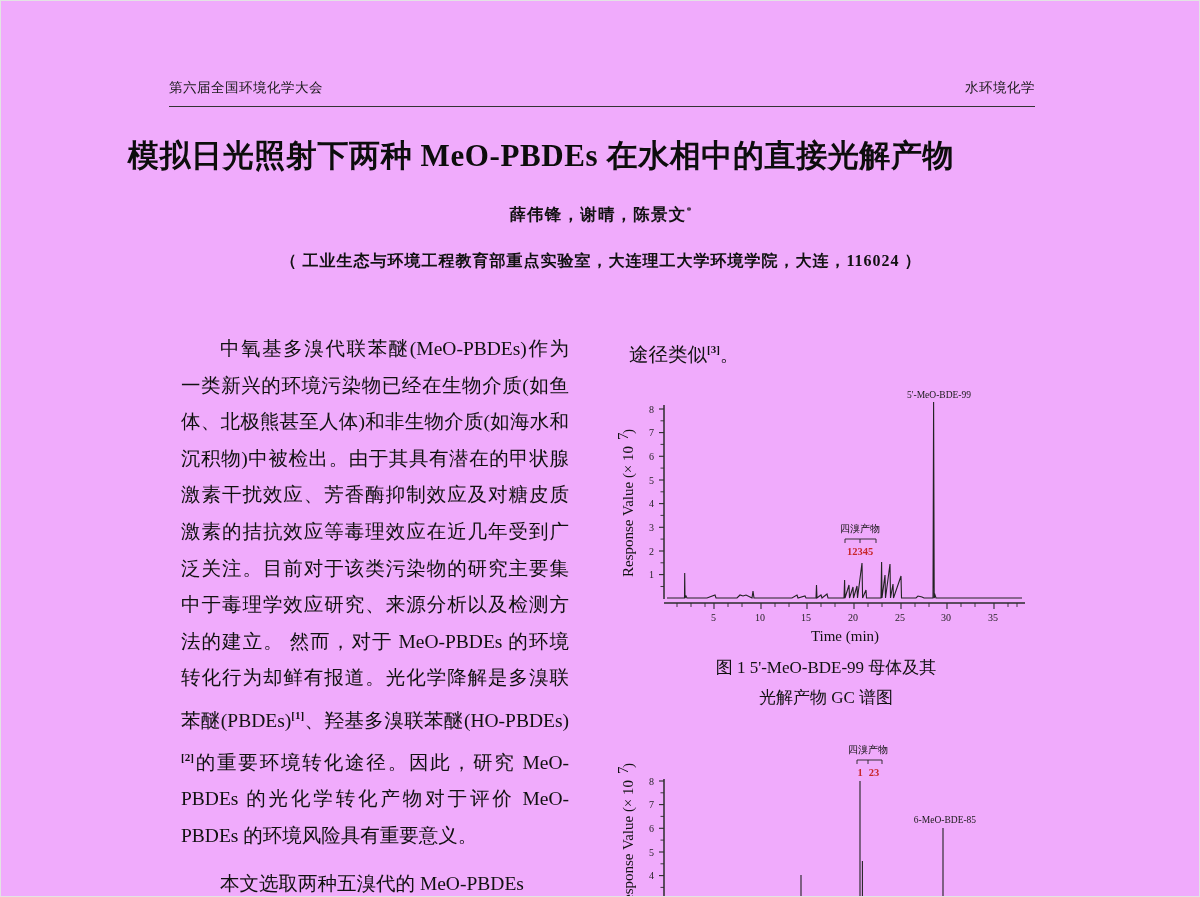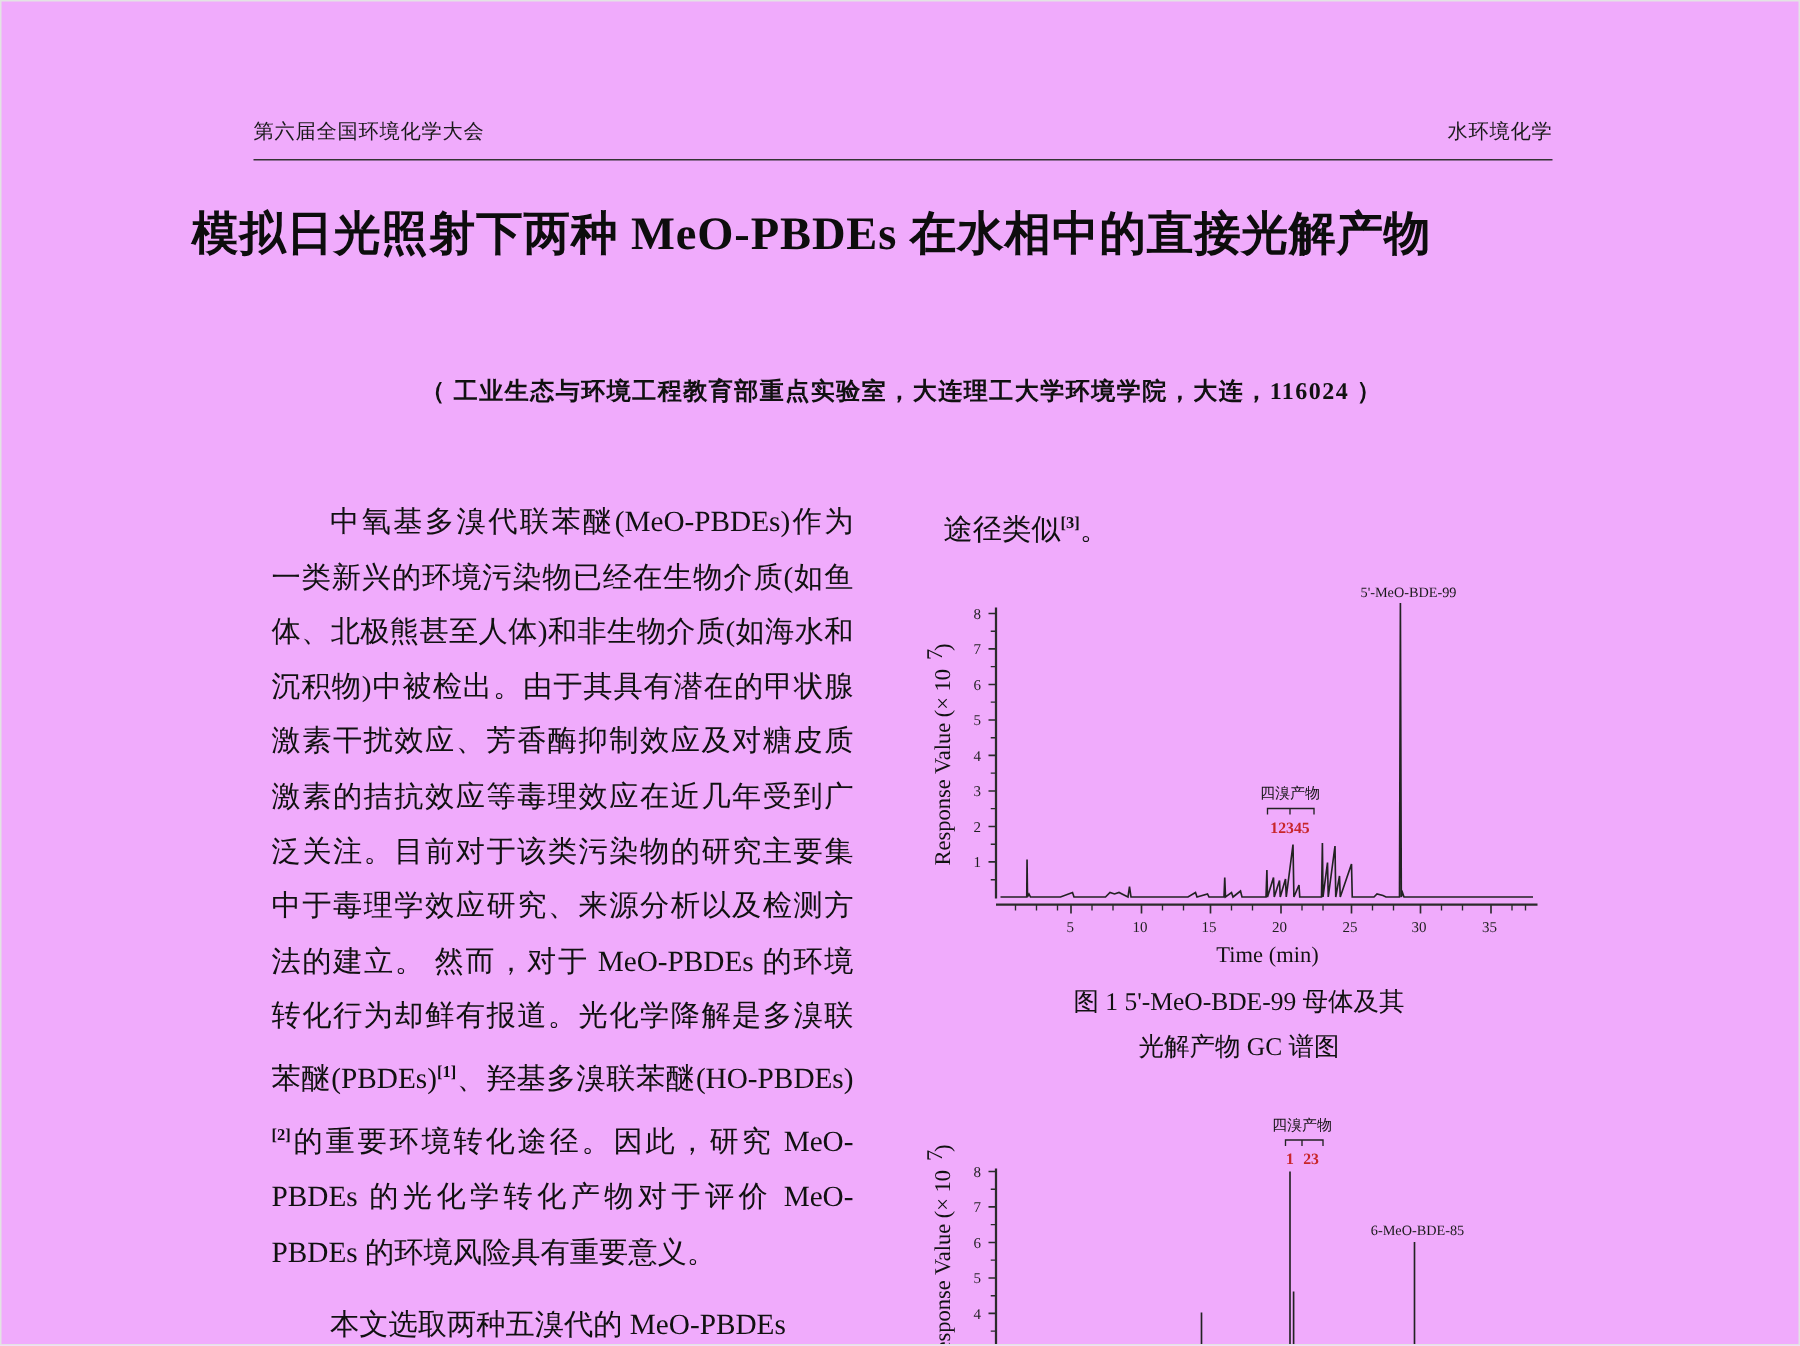--- a/index.html
+++ b/index.html
@@ -174,20 +174,23 @@
 <div class="page">
 
   <div class="runhead">
     <span>第六届全国环境化学大会</span>
     <span>水环境化学</span>
   </div>
   <div class="runhead-rule"></div>
 
   <div class="title">模拟日光照射下两种 MeO-PBDEs 在水相中的直接光解产物</div>
 
+  <div class="authors">
+    <span>薛伟锋，谢晴，陈景文</span><sup>*</sup>
+  </div>
 
   <div class="affil">（ 工业生态与环境工程教育部重点实验室，大连理工大学环境学院，大连，116024 ）</div>
 
   <div class="col-left">
     <p class="body-p indent"><span>中氧基多溴代联苯醚(MeO-PBDEs)作为一类新兴的环境污染物已经在生物介质(如鱼体、北极熊甚至人体)和非生物介质(如海水和沉积物)中被检出。由于其具有潜在的甲状腺激素干扰效应、芳香酶抑制效应及对糖皮质激素的拮抗效应等毒理效应在近几年受到广泛关注。目前对于该类污染物的研究主要集中于毒理学效应研究、来源分析以及检测方法的建立。 然而，对于 MeO-PBDEs 的环境转化行为却鲜有报道。光化学降解是多溴联苯醚(PBDEs)</span><sup>[1]</sup><span>、羟基多溴联苯醚(HO-PBDEs)</span><sup>[2]</sup><span>的重要环境转化途径。因此，研究 MeO-PBDEs 的光化学转化产物对于评价 MeO-PBDEs 的环境风险具有重要意义。</span></p>
 
     <p class="body-p indent">本文选取两种五溴代的 MeO-PBDEs</p>
   </div>
 
   <div class="col-right">

